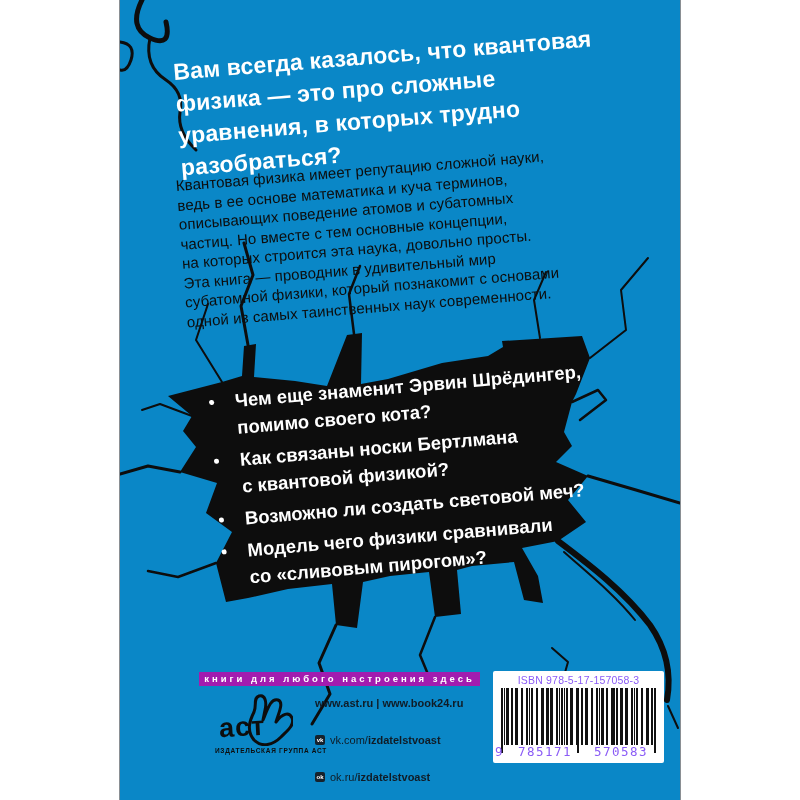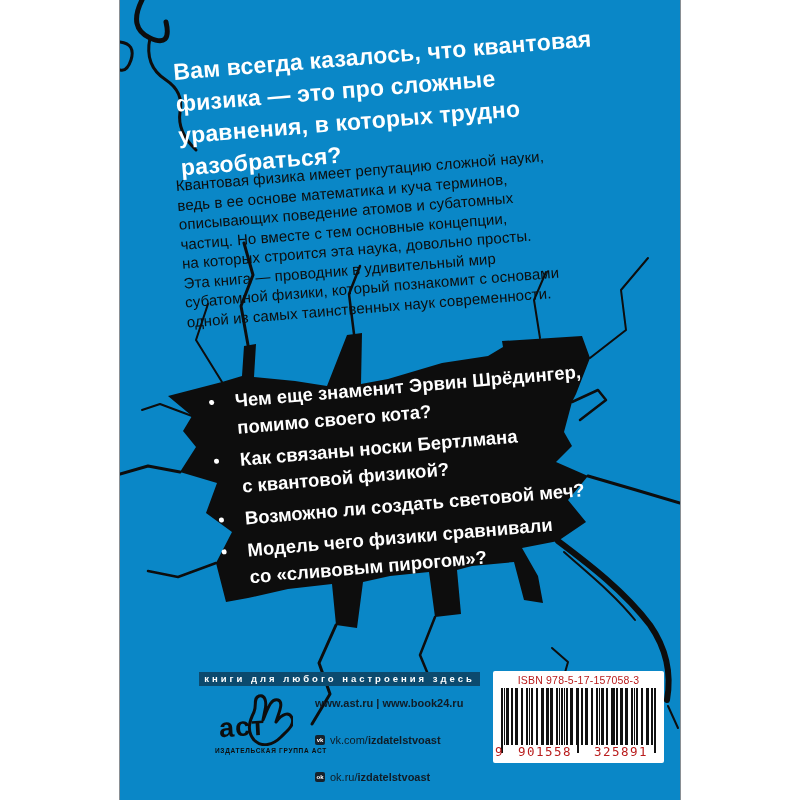--- a/index.html
+++ b/index.html
@@ -37,21 +37,21 @@
     list-style:none;margin:0;padding:0;
   }
   .questions li{position:relative;padding-left:36px;margin-bottom:5px;}
   .questions li .dot{
     position:absolute;left:10px;top:11px;width:5px;height:5px;border-radius:50%;
     background:#ffffff;
   }
   
   .banner{
     position:absolute;left:79px;top:672px;width:281px;height:14px;z-index:3;
-    background:#0c4a6e;color:#ffffff;font-size:9.5px;font-weight:bold;
+    background:#a21caf;color:#ffffff;font-size:9.5px;font-weight:bold;
     letter-spacing:3px;text-align:center;line-height:14px;white-space:nowrap;
   }
   .publisher{position:absolute;left:95px;top:690px;width:110px;height:70px;z-index:3;color:#0d0d0d;}
   .publisher .logo-text{
     position:absolute;left:4px;top:22px;font-size:27px;font-weight:bold;
     letter-spacing:1px;transform:rotate(-3deg);
   }
   .publisher .hand{position:absolute;left:28px;top:0px;}
   .publisher .caption{
     position:absolute;left:0px;top:57px;font-size:6.5px;letter-spacing:.7px;
@@ -61,21 +61,21 @@
   .links .sites{font-weight:bold;margin-bottom:20px;}
   .links .row{display:flex;align-items:center;margin-bottom:3px;margin-top:25px;}
   .links .sq{
     width:10px;height:10px;border-radius:2px;background:#16222c;color:#ffffff;
     font-size:6px;font-weight:bold;display:flex;align-items:center;justify-content:center;
     margin-right:5px;
   }
   .links .bold{font-weight:bold;}
   .barcode{
     position:absolute;left:373px;top:671px;width:171px;height:92px;z-index:3;
-    background:#ffffff;border-radius:2px;color:#b91c1c;
+    background:#ffffff;border-radius:2px;color:#8b5cf6;
   }
   .barcode .isbn{
     text-align:center;font-size:10.5px;margin-top:3px;letter-spacing:.2px;white-space:nowrap;
   }
   .barcode .bars{
     position:absolute;left:8px;top:17px;width:155px;height:57px;
     background:
       repeating-linear-gradient(90deg,#111 0 2px,rgba(0,0,0,0) 2px 5px),
       repeating-linear-gradient(90deg,#111 0 1px,rgba(0,0,0,0) 1px 7px),
       repeating-linear-gradient(90deg,rgba(0,0,0,0) 0 3px,#111 3px 4px,rgba(0,0,0,0) 4px 11px);
@@ -199,18 +199,18 @@
   </div>
 
   <div class="barcode">
     <div class="isbn">ISBN 978-5-17-157058-3</div>
     <div class="bars"></div>
     <div class="guard g1"></div>
     <div class="guard g2"></div>
     <div class="guard g3"></div>
     <div class="digits">
       <span class="d1">9</span>
-      <span class="d2">901558</span>
-      <span class="d3">325891</span>
+      <span class="d2">785171</span>
+      <span class="d3">570583</span>
     </div>
   </div>
 
 </div>
 
 </body></html>

